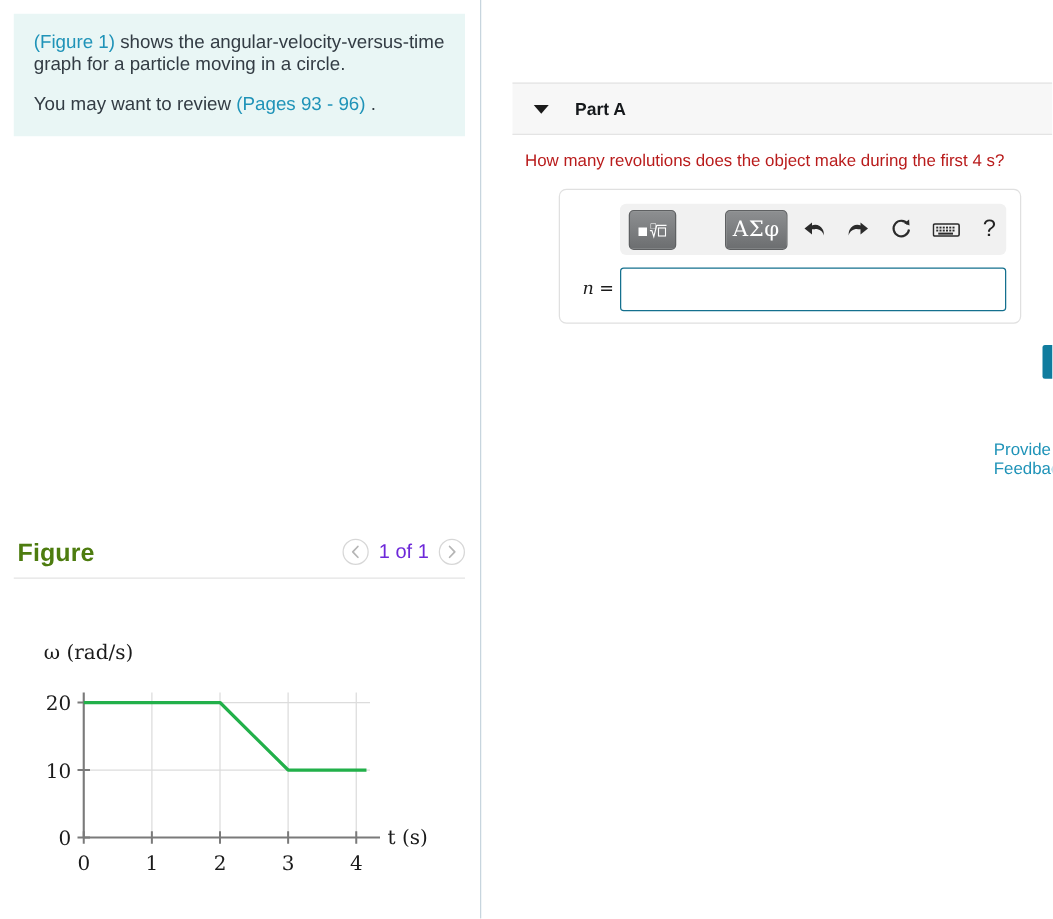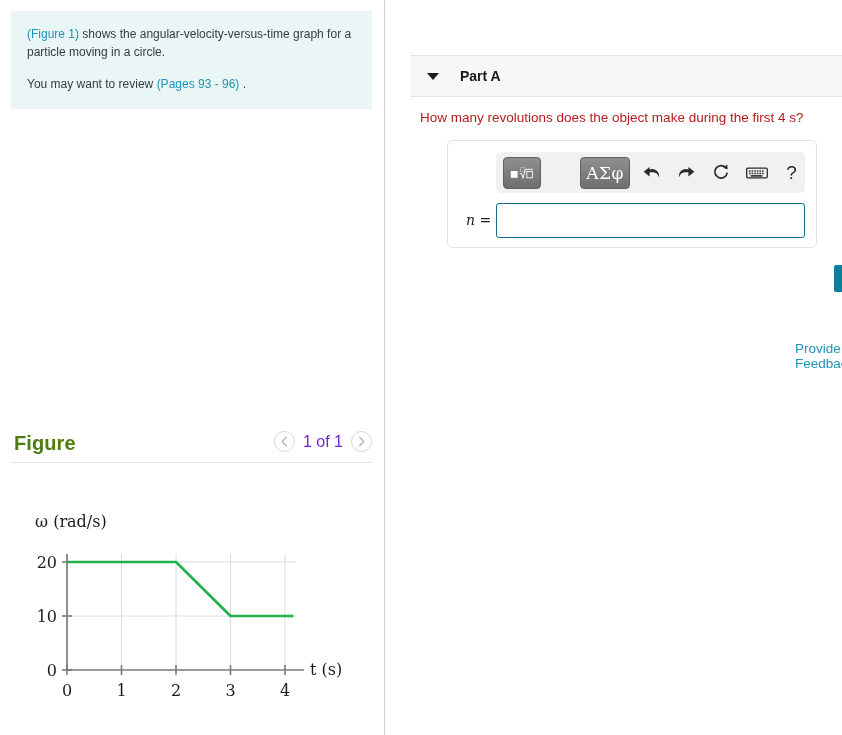--- a/index.html
+++ b/index.html
@@ -40,21 +40,21 @@
   }
 
   .intro-box {
     position: absolute;
     left: 11px;
     top: 11px;
     width: 361px;
     padding: 14px 16px 16px 16px;
     background: #e9f6f5;
     color: #333c44;
-    font-size: 12px;
+    font-size: 15px;
     line-height: 18px;
   }
   .intro-box p { margin: 0; }
   .intro-box p + p { margin-top: 14px; }
   .link {
     color: #1f93b8;
     text-decoration: none;
     cursor: pointer;
   }
 
@@ -116,21 +116,21 @@
     top: 500px;
     width: 372px;
     height: 210px;
   }
   .chart-wrap svg { display: block; }
 
   
   .right-pane {
     position: absolute;
     left: 385px;
-    top: 0;
+    top: 11px;
     width: 457px;
     height: 588px;
   }
 
   .part-header {
     position: absolute;
     left: 25px;
     top: 55px;
     width: 432px;
     height: 42px;

